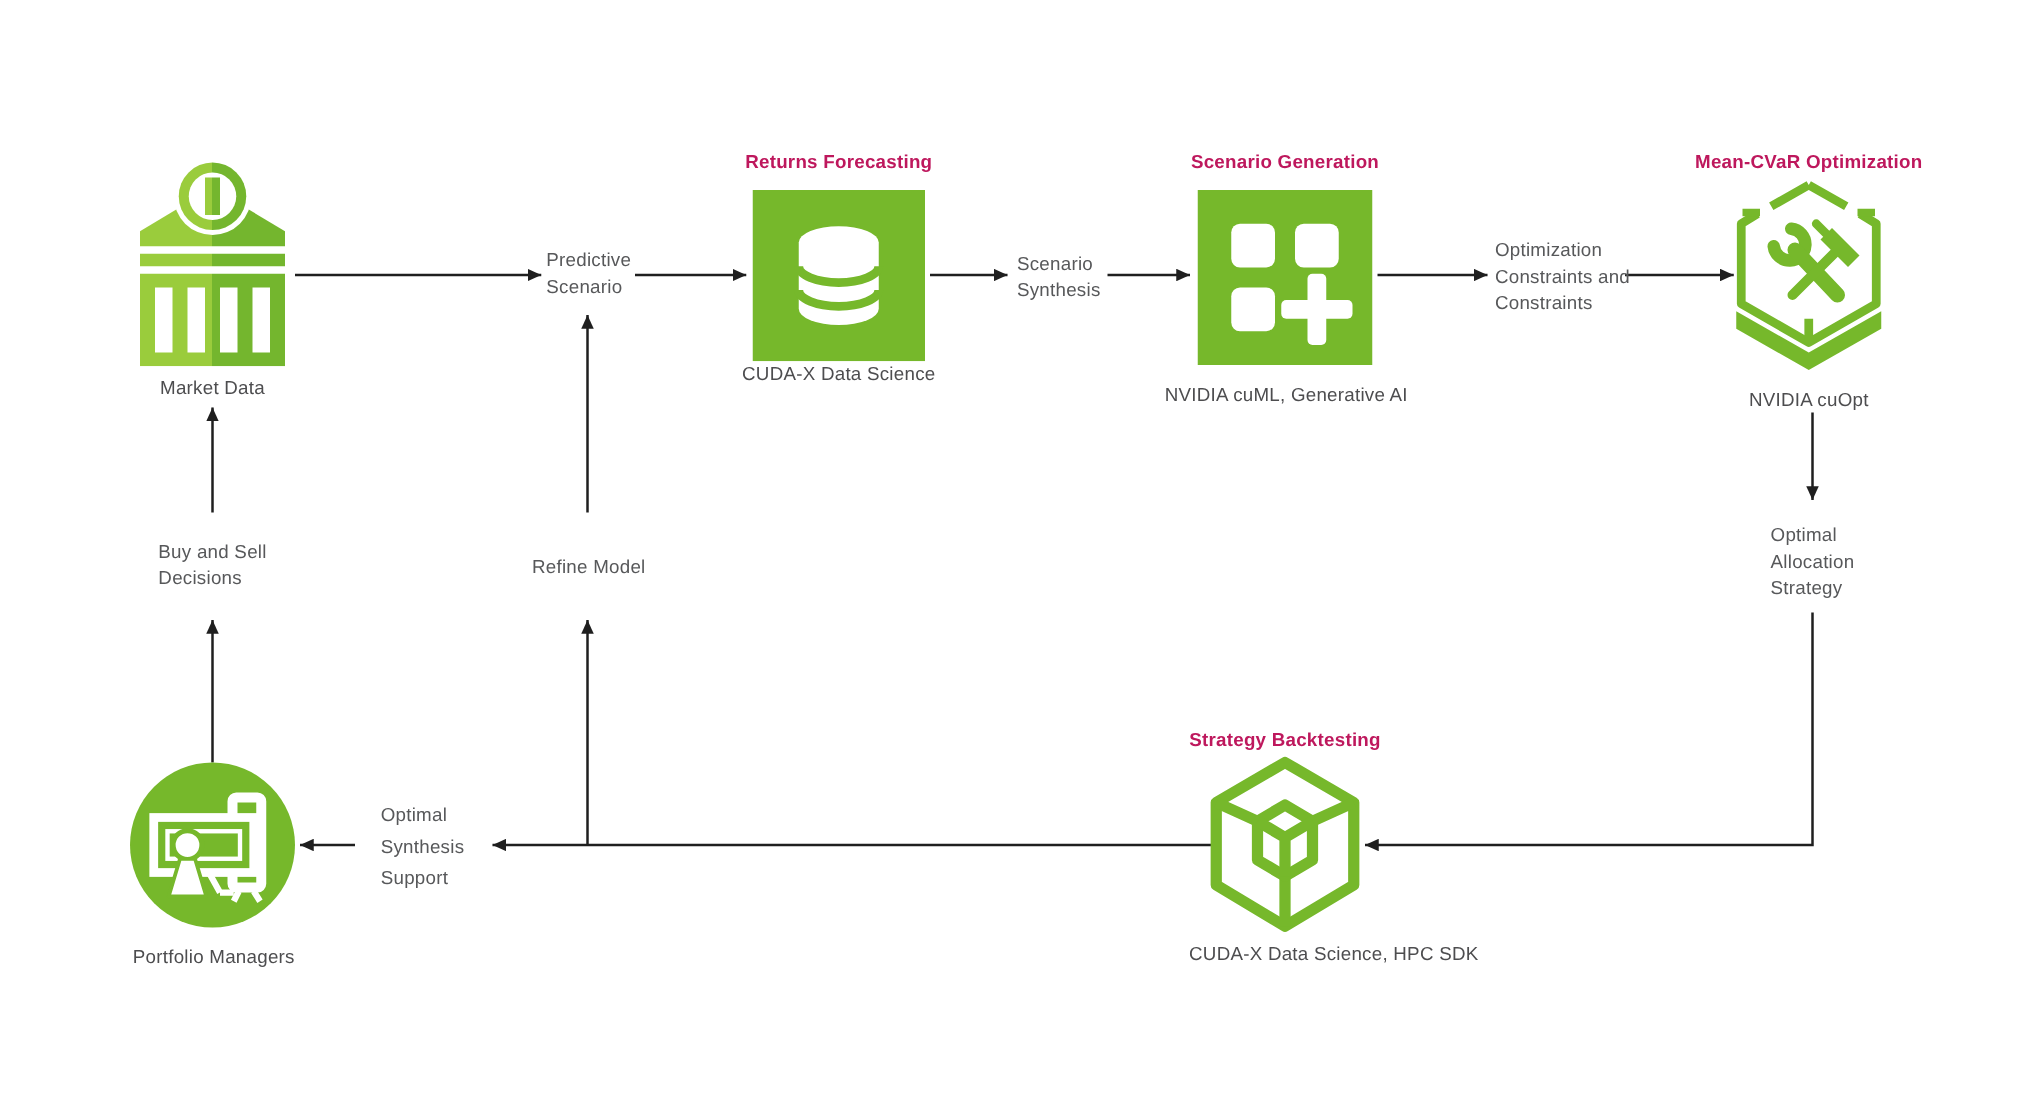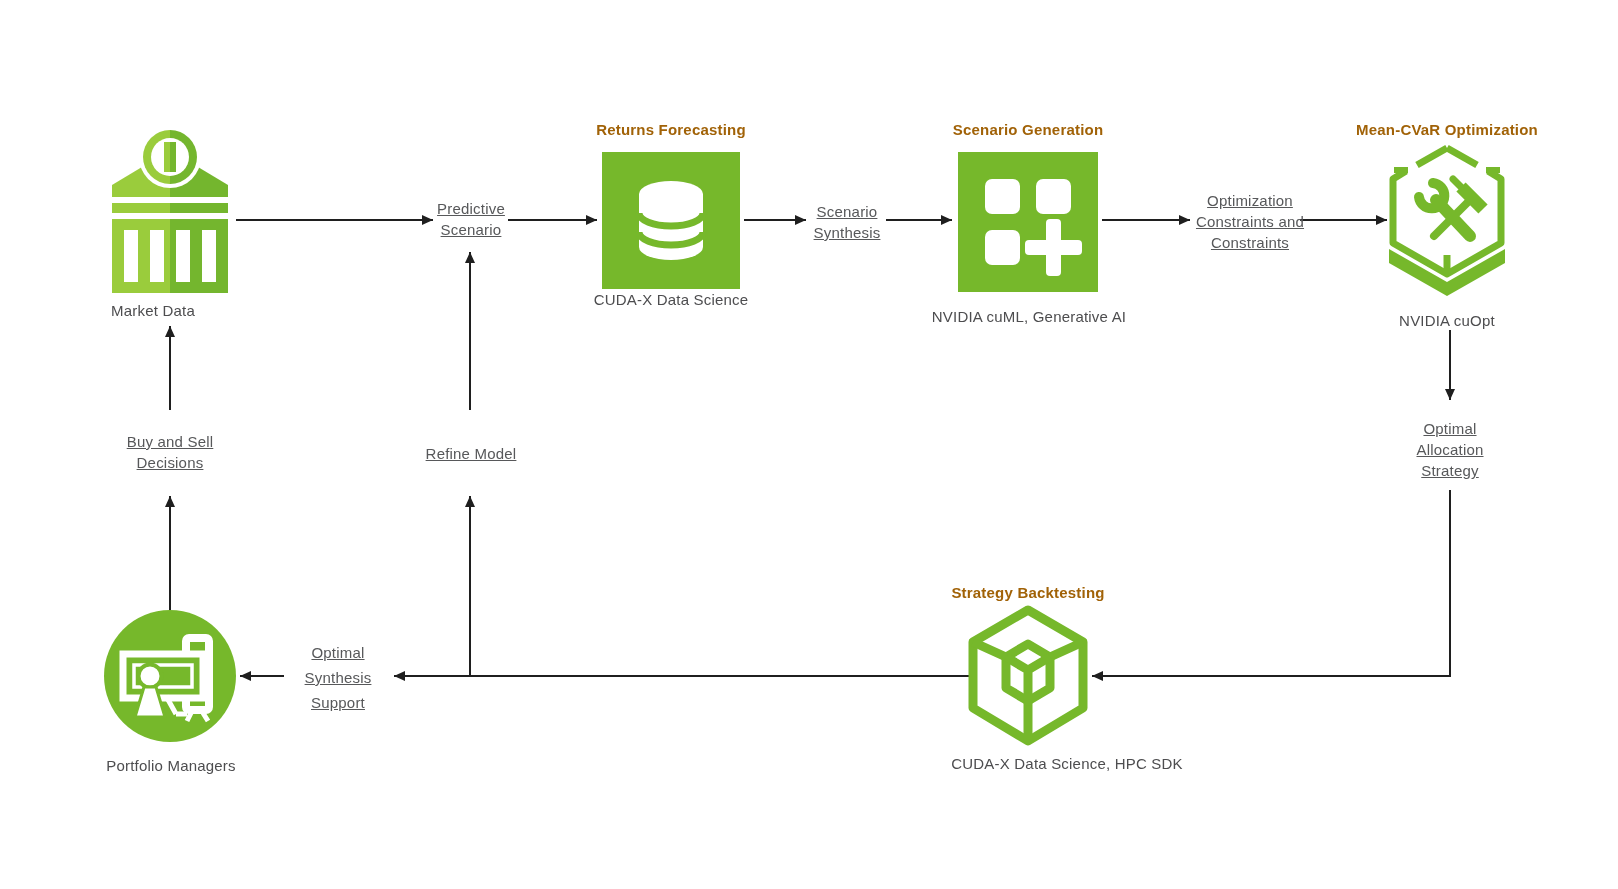--- a/index.html
+++ b/index.html
@@ -3,27 +3,27 @@
 <meta charset="utf-8">
 <title>Workflow Diagram</title>
 <style>
   html,body{margin:0;padding:0;background:#ffffff;}
   .canvas{
     position:relative;width:1618px;height:889px;background:#ffffff;overflow:hidden;
     font-family:"Liberation Sans","DejaVu Sans",sans-serif;
   }
   .connectors{position:absolute;left:0;top:0;pointer-events:none;}
   .flow-label{
-    position:absolute;transform:translateX(-50%);text-align:center;
-    color:#57585a;font-size:15px;line-height:21px;white-space:nowrap;letter-spacing:.2px;text-decoration:underline;
+    position:absolute;transform:translateX(-50%);
+    color:#57585a;font-size:15px;line-height:21px;white-space:nowrap;letter-spacing:.2px;
   }
   .flow-label.lh25{line-height:25px;}
   .node-title{
     position:absolute;transform:translateX(-50%);text-align:center;
-    color:#a16207;font-size:15px;font-weight:700;white-space:nowrap;letter-spacing:.2px;
+    color:#be185d;font-size:15px;font-weight:700;white-space:nowrap;letter-spacing:.2px;
   }
   .node-caption{
     position:absolute;transform:translateX(-50%);text-align:center;
     color:#4d4d4f;font-size:15px;white-space:nowrap;letter-spacing:.2px;
   }
   .icon-box{position:absolute;}
   .fill-box{position:absolute;}
 </style>
 </head>
 <body>
@@ -64,21 +64,21 @@
       </defs>
       <polygon fill="url(#bankgrad)" points="0,68 0,56 30,38 86,38 116,56 116,68"></polygon>
       <rect fill="url(#bankgrad)" x="0" y="74" width="116" height="10"></rect>
       <path fill="url(#bankgrad)" fill-rule="evenodd" d="M0,90 H116 V164 H0 Z M12,101 h14 v52 h-14 Z M38,101 h14 v52 h-14 Z M64,101 h14 v52 h-14 Z M90,101 h14 v52 h-14 Z"></path>
       <circle cx="58" cy="28" r="31" fill="#ffffff"></circle>
       <circle cx="58" cy="28" r="27" fill="url(#bankgrad)"></circle>
       <circle cx="58" cy="28" r="19" fill="#ffffff"></circle>
       <rect x="52" y="13" width="12" height="30" fill="url(#bankgrad)"></rect>
     </svg>
   </div>
-  <div class="node-caption" style="left:153px;top:302px">Market Data</div>
+  <div class="node-caption" style="left:170px;top:302px">Market Data</div>
 
   <div class="flow-label" style="left:471px;top:198px">
     <div>Predictive</div>
     <div>Scenario</div>
   </div>
 
   <div class="node-title" style="left:671px;top:121px">Returns Forecasting</div>
   <div class="fill-box" style="left:602px;top:152px">
     <svg width="138" height="137" viewBox="0 0 138 137">
       <rect width="138" height="137" fill="#76b82b"></rect>

